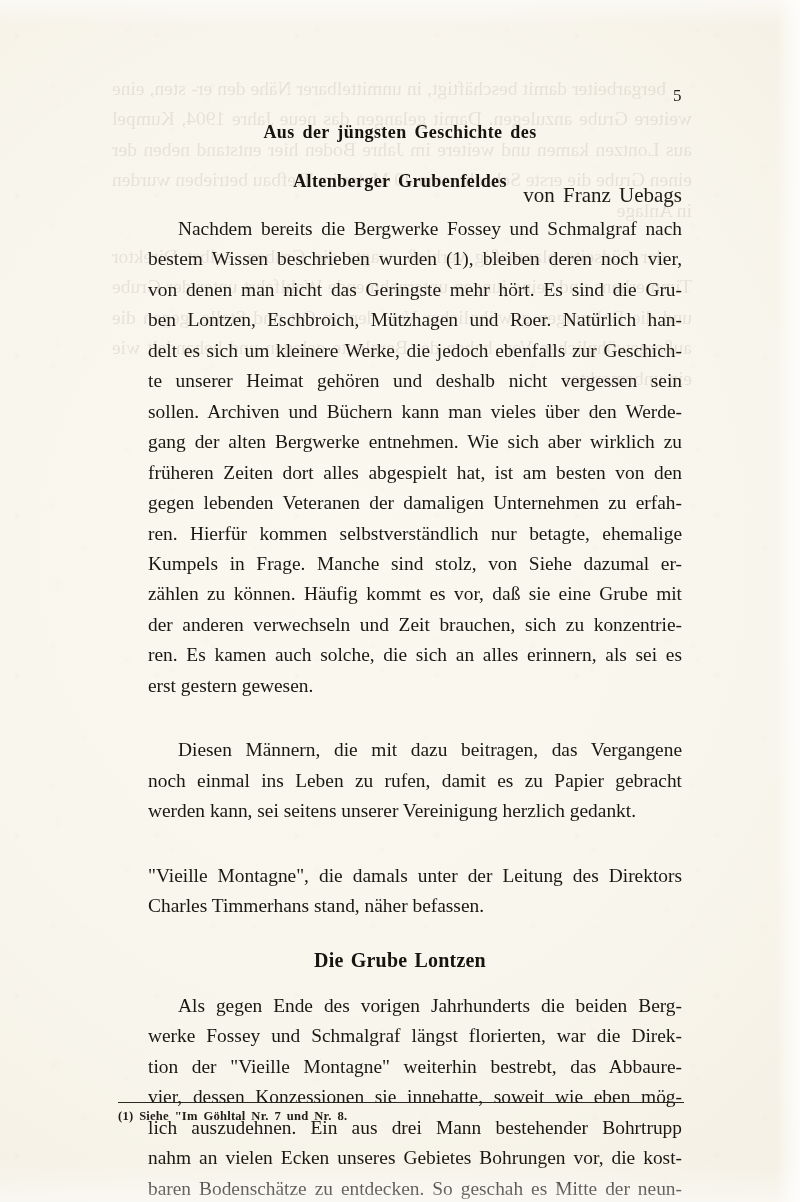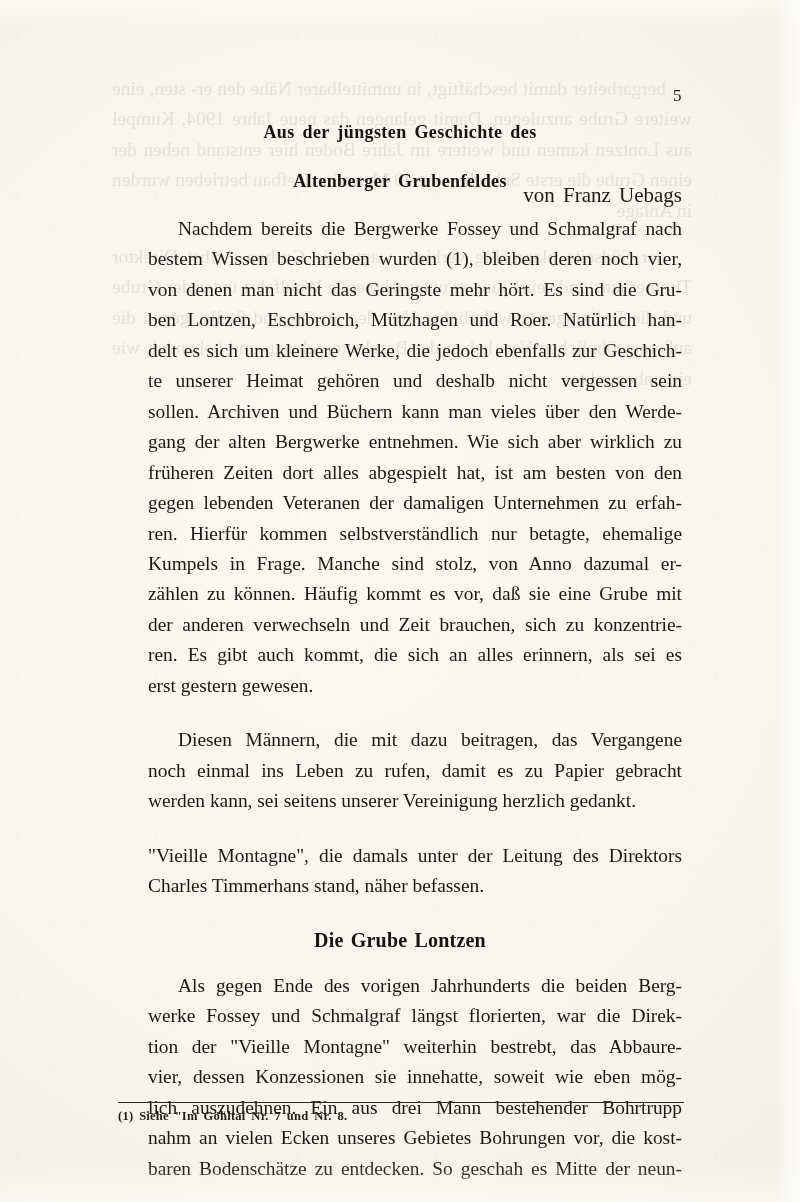--- a/index.html
+++ b/index.html
@@ -134,21 +134,21 @@
     font-size: 19.4px;
     line-height: 30.45px;
     text-align: justify;
     color: #1b1814;
   }
 
   .body p {
     margin: 0;
     text-indent: 30px;
   }
-  .body p + p { margin-top: 24px; font-family: Liberation Serif, serif; }
+  .body p + p { margin-top: 34px; font-family: Liberation Serif, serif; }
 
   
   .ln {
     display: block;
     text-align: justify;
     text-align-last: justify;
     white-space: nowrap;
   }
   .ln.last {
     text-align-last: left;
@@ -229,24 +229,24 @@
         <span class="ln">bestem Wissen beschrieben wurden (1), bleiben deren noch vier,</span>
         <span class="ln">von denen man nicht das Geringste mehr hört. Es sind die Gru-</span>
         <span class="ln">ben Lontzen, Eschbroich, Mützhagen und Roer. Natürlich han-</span>
         <span class="ln">delt es sich um kleinere Werke, die jedoch ebenfalls zur Geschich-</span>
         <span class="ln">te unserer Heimat gehören und deshalb nicht vergessen sein</span>
         <span class="ln">sollen. Archiven und Büchern kann man vieles über den Werde-</span>
         <span class="ln">gang der alten Bergwerke entnehmen. Wie sich aber wirklich zu</span>
         <span class="ln">früheren Zeiten dort alles abgespielt hat, ist am besten von den</span>
         <span class="ln">gegen lebenden Veteranen der damaligen Unternehmen zu erfah-</span>
         <span class="ln">ren. Hierfür kommen selbstverständlich nur betagte, ehemalige</span>
-        <span class="ln">Kumpels in Frage. Manche sind stolz, von Anno dazumal er-</span>
+        <span class="ln">Kumpels in Frage. Manche sind stolz, von Siehe dazumal er-</span>
         <span class="ln">zählen zu können. Häufig kommt es vor, daß sie eine Grube mit</span>
         <span class="ln">der anderen verwechseln und Zeit brauchen, sich zu konzentrie-</span>
-        <span class="ln">ren. Es gibt auch kommt, die sich an alles erinnern, als sei es</span>
+        <span class="ln">ren. Es kamen auch solche, die sich an alles erinnern, als sei es</span>
         <span class="ln last">erst gestern gewesen.</span>
       </p>
 
       <p>
         <span class="ln indent">Diesen Männern, die mit dazu beitragen, das Vergangene</span>
         <span class="ln">noch einmal ins Leben zu rufen, damit es zu Papier gebracht</span>
         <span class="ln last">werden kann, sei seitens unserer Vereinigung herzlich gedankt.</span>
       </p>
 
       <p>

